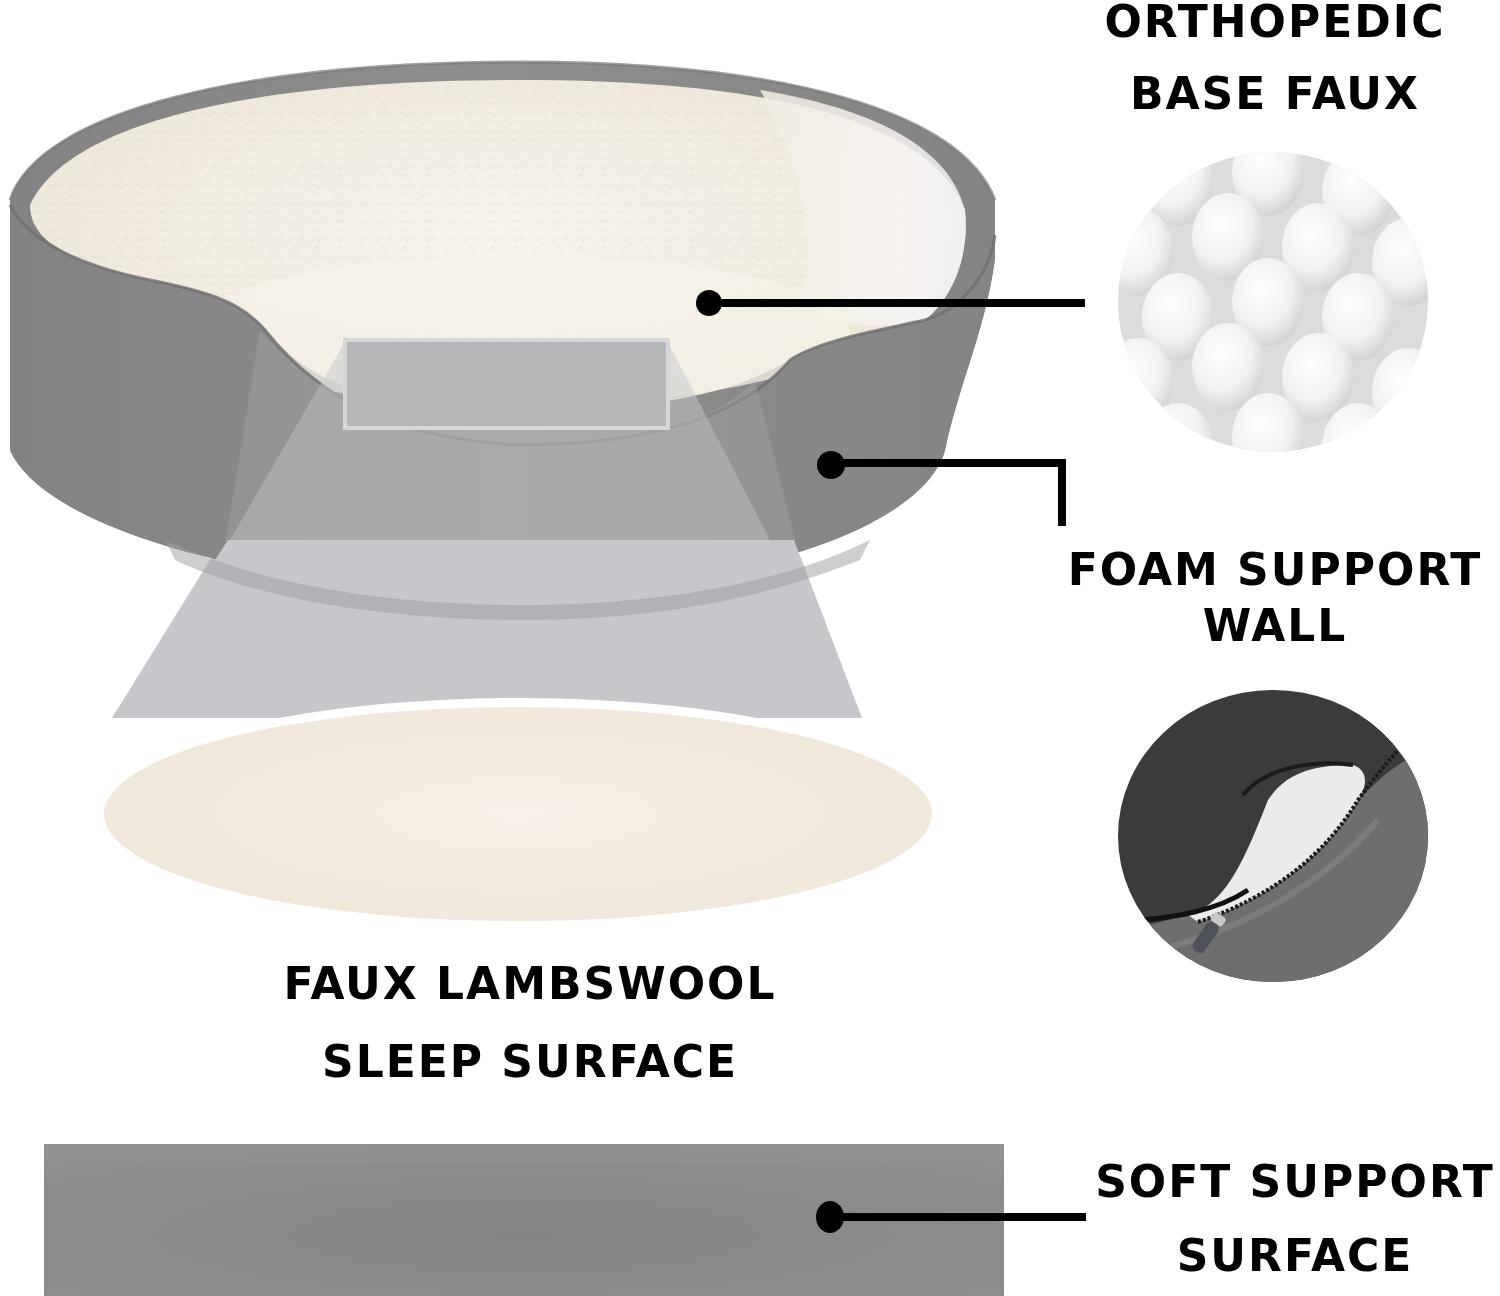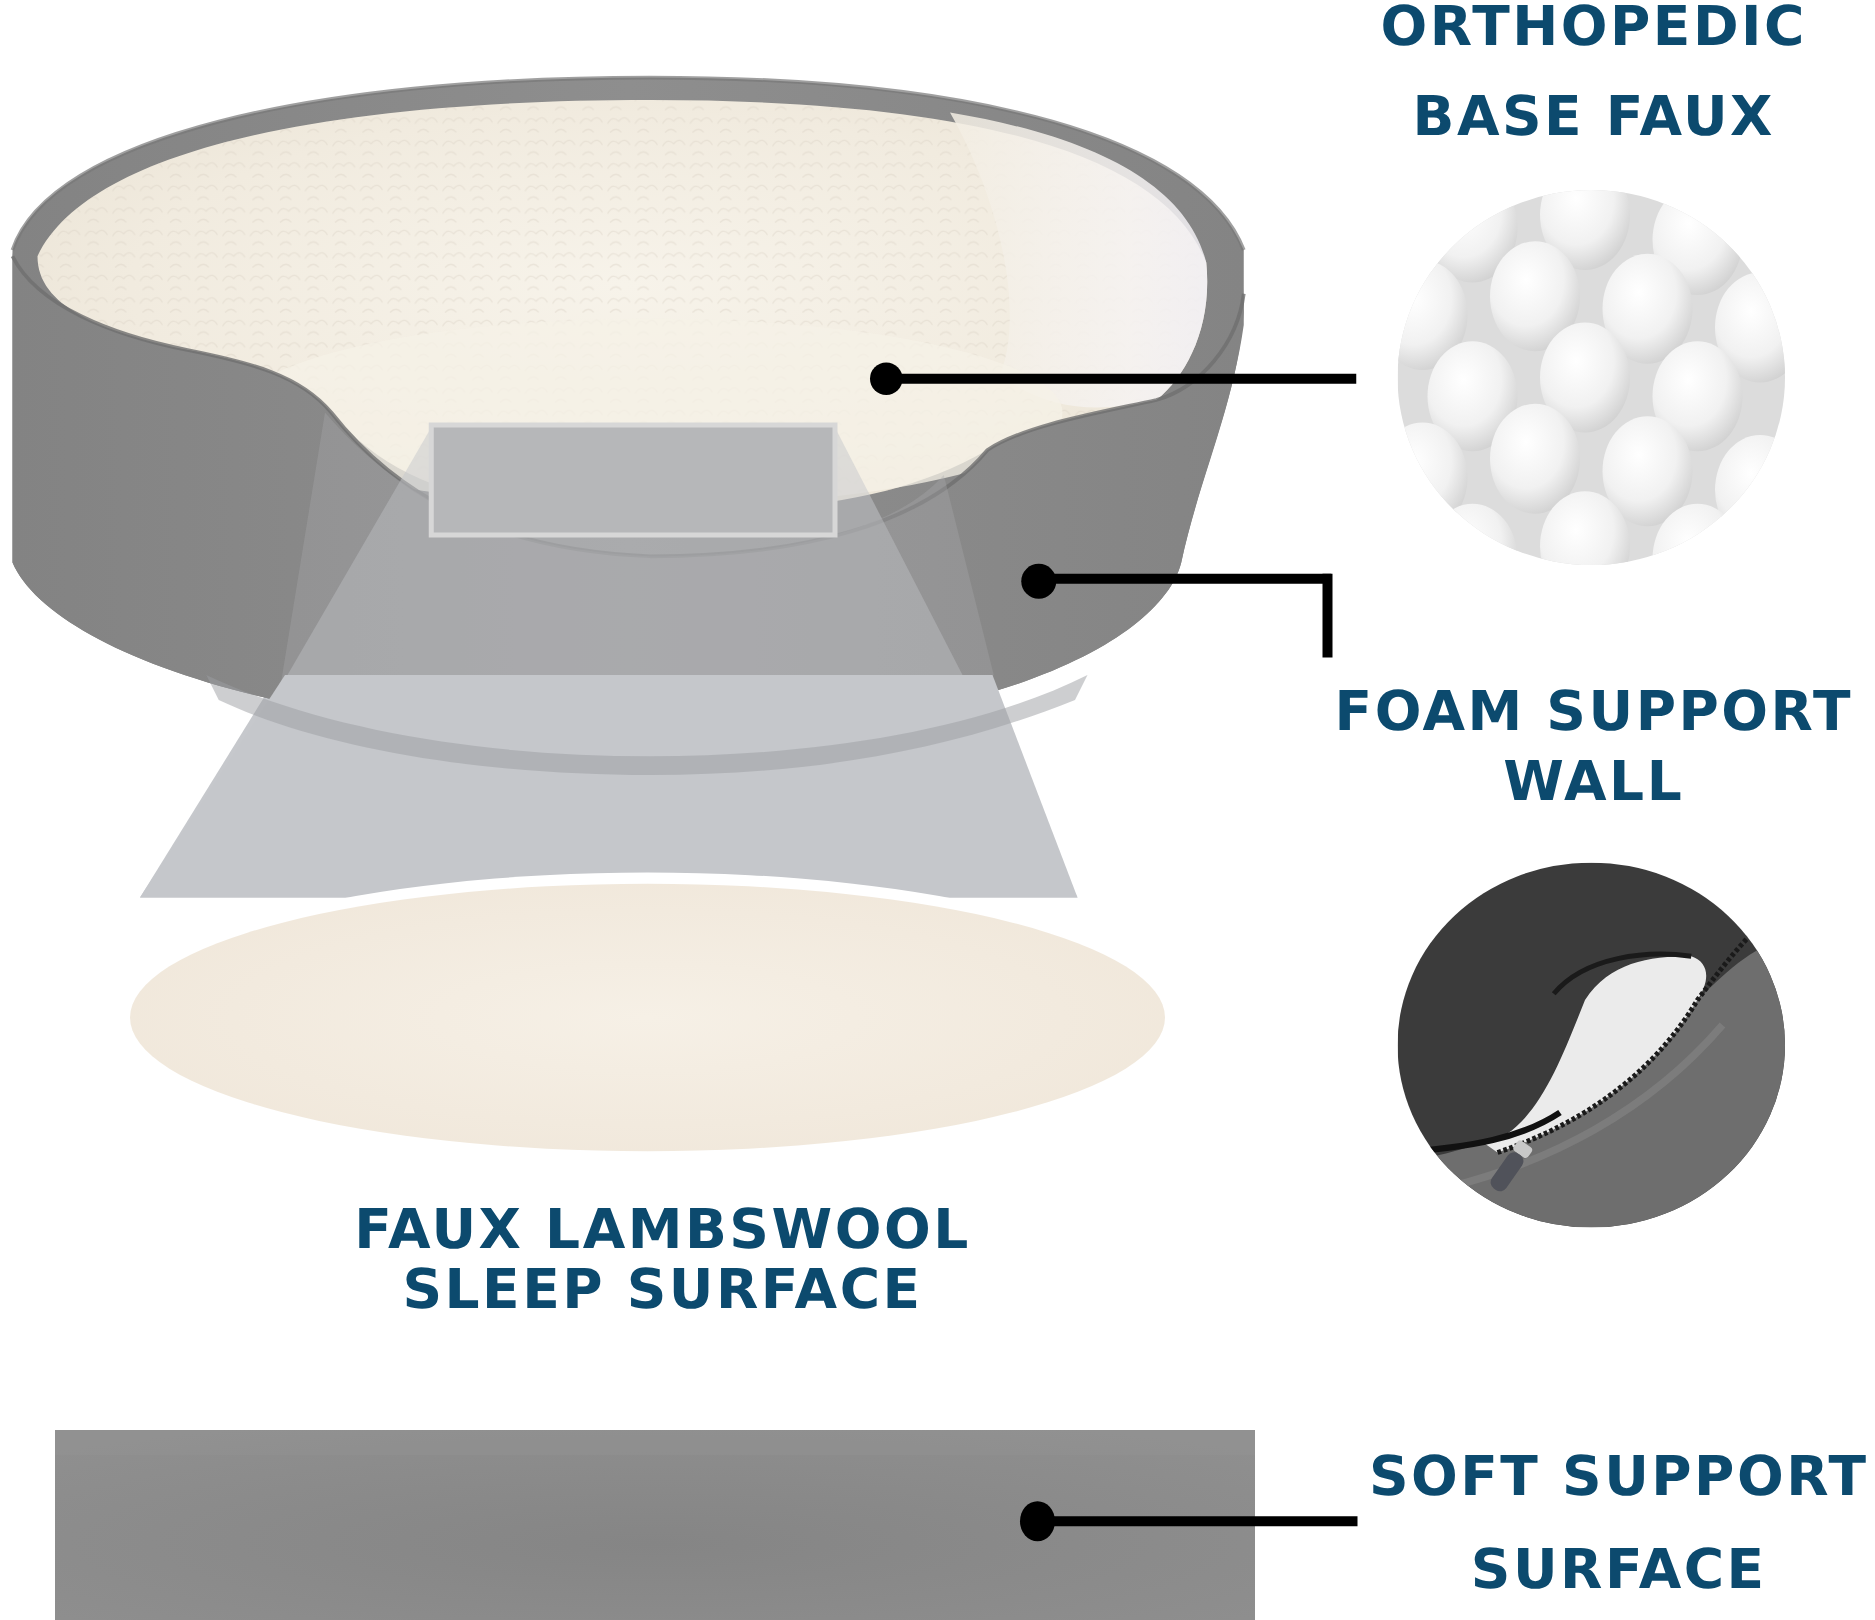--- a/index.html
+++ b/index.html
@@ -17,39 +17,39 @@
     .canvas {
       position: absolute;
       left: 0; top: 0;
       width: 1500px;
       height: 1296px;
     }
     .label {
       position: absolute;
       font-family: "DejaVu Sans", "Liberation Sans", sans-serif;
       font-weight: bold;
-      color: #0c4a6e;
+      color: #000000;
       text-align: center;
       letter-spacing: 2px;
       line-height: 1.0;
       font-size: 44px;
     }
     .label .line {
       display: block;
       white-space: nowrap;
     }
     #label-orthopedic { left: 1060px; top: 0px; width: 430px; }
     #label-orthopedic .line:nth-child(1) { margin-top: 0px; }
     #label-orthopedic .line:nth-child(2) { margin-top: 28px; }
 
     #label-foam-wall { left: 1050px; top: 548px; width: 450px; }
     #label-foam-wall .line:nth-child(2) { margin-top: 12px; }
 
     #label-lambswool { left: 240px; top: 962px; width: 580px; }
-    #label-lambswool .line:nth-child(2) { margin-top: 4px; }
+    #label-lambswool .line:nth-child(2) { margin-top: 34px; }
 
     #label-suedine { left: 1090px; top: 1160px; width: 410px; }
     #label-suedine .line:nth-child(2) { margin-top: 30px; }
 
     .inset {
       position: absolute;
       border-radius: 50%;
       overflow: hidden;
     }
     #inset-foam {

